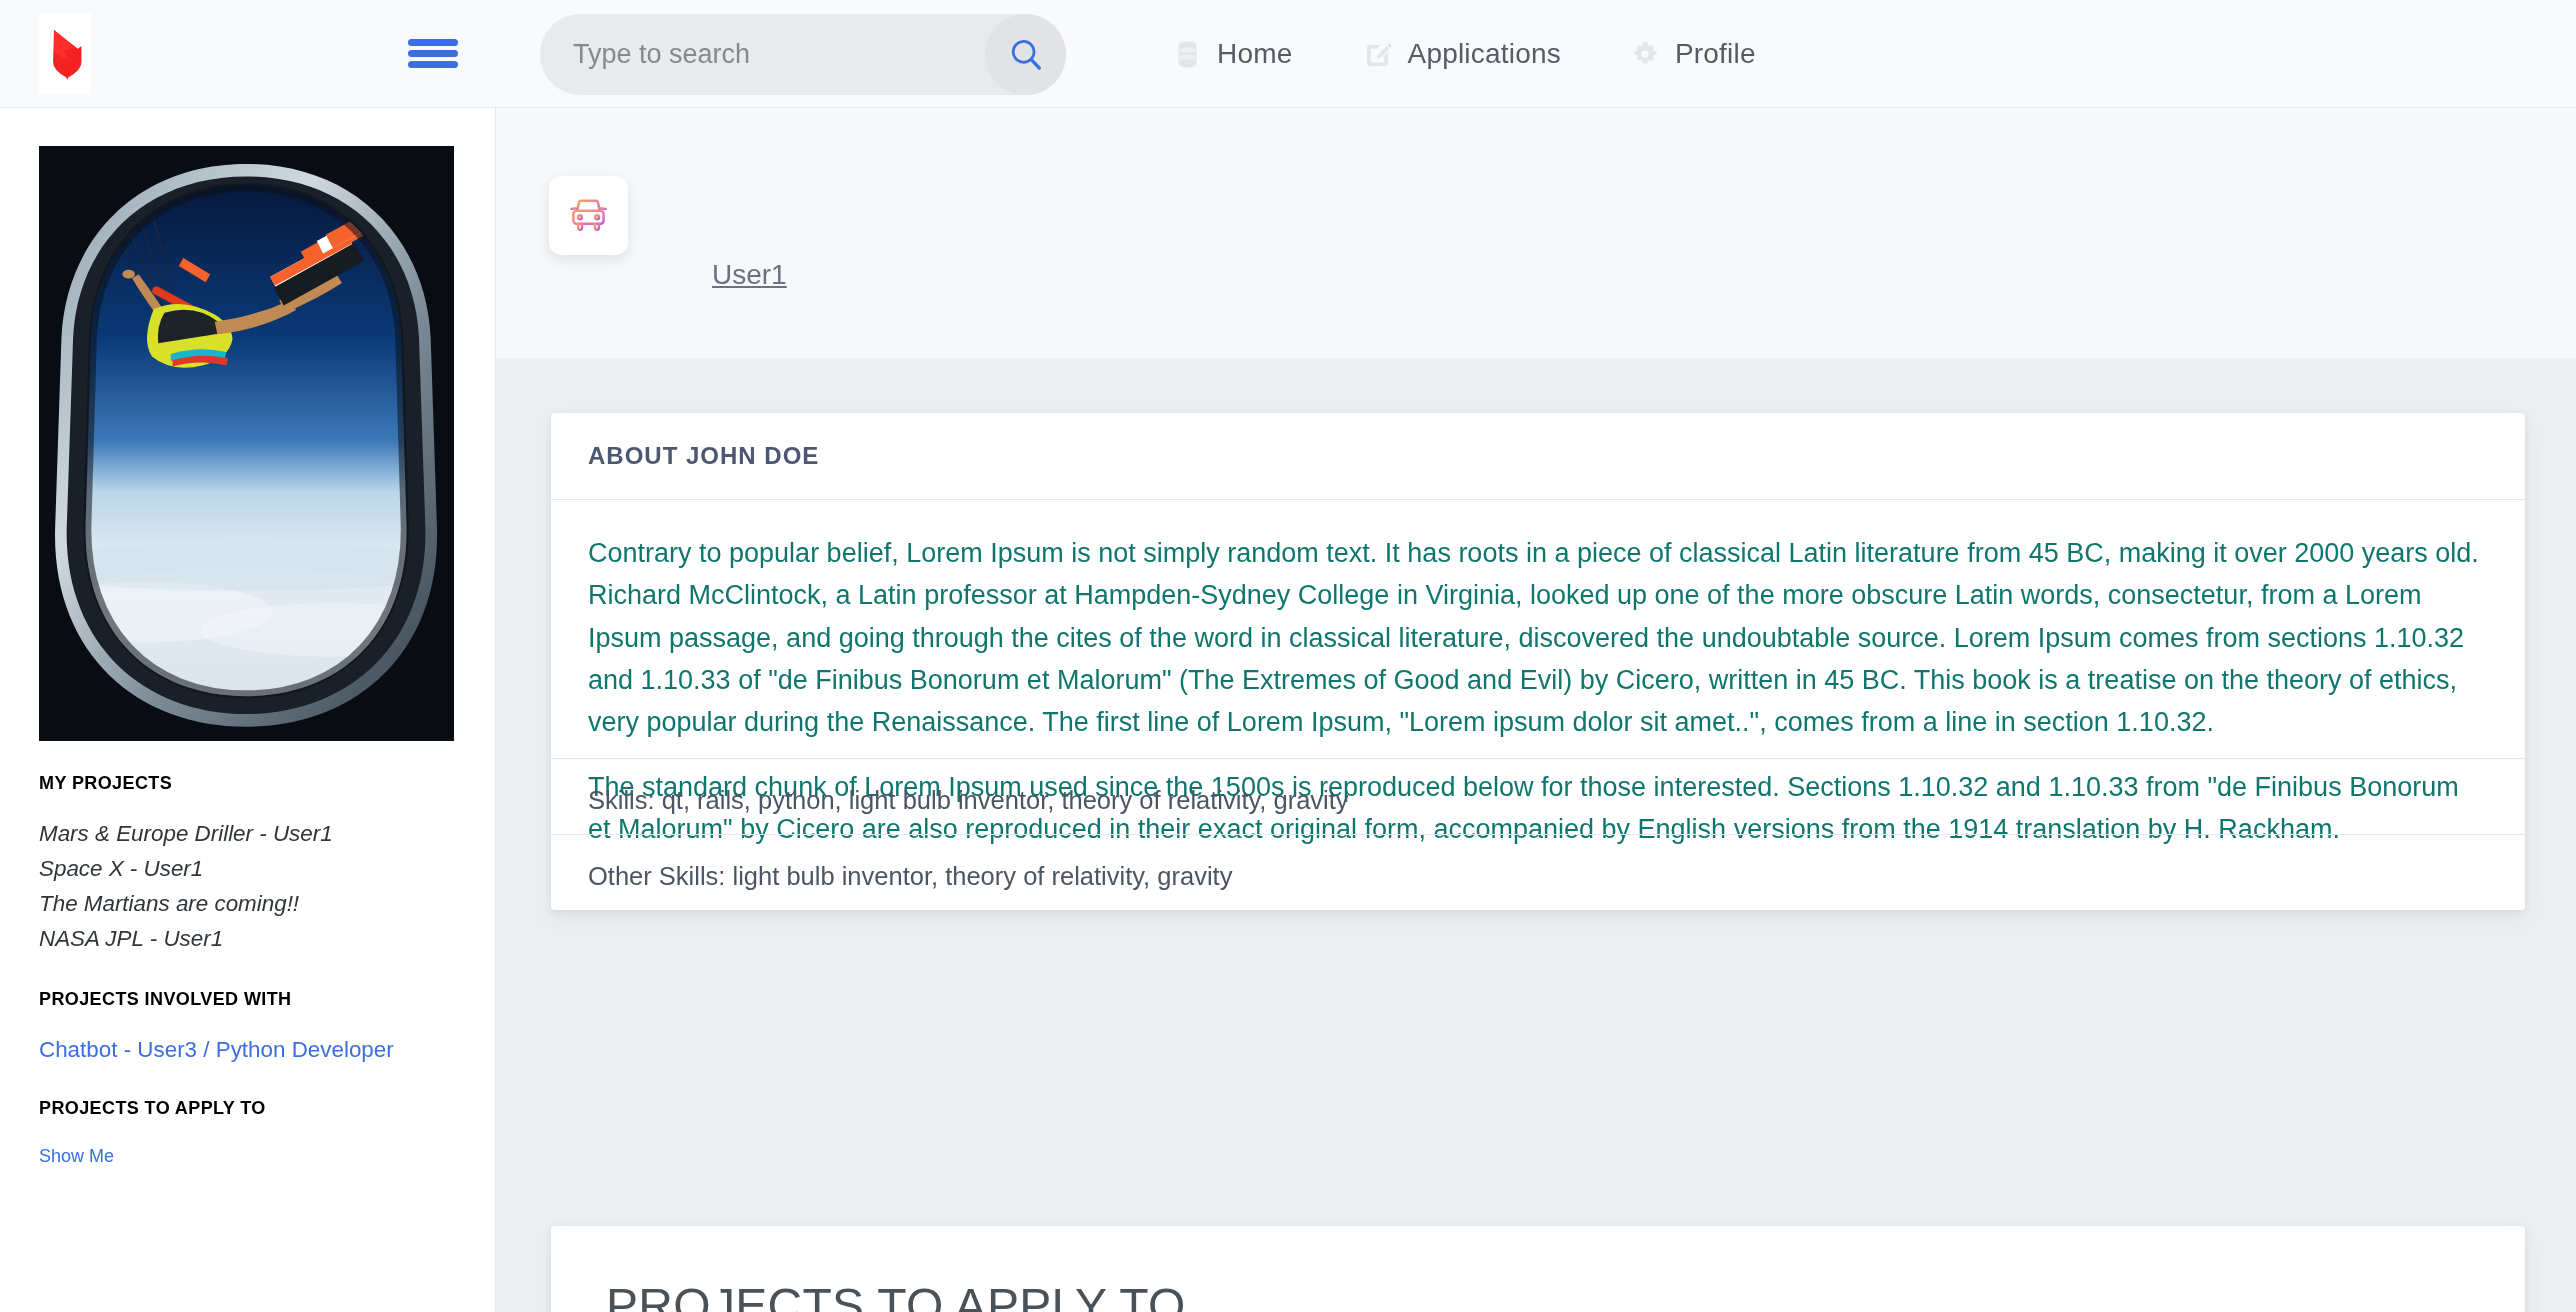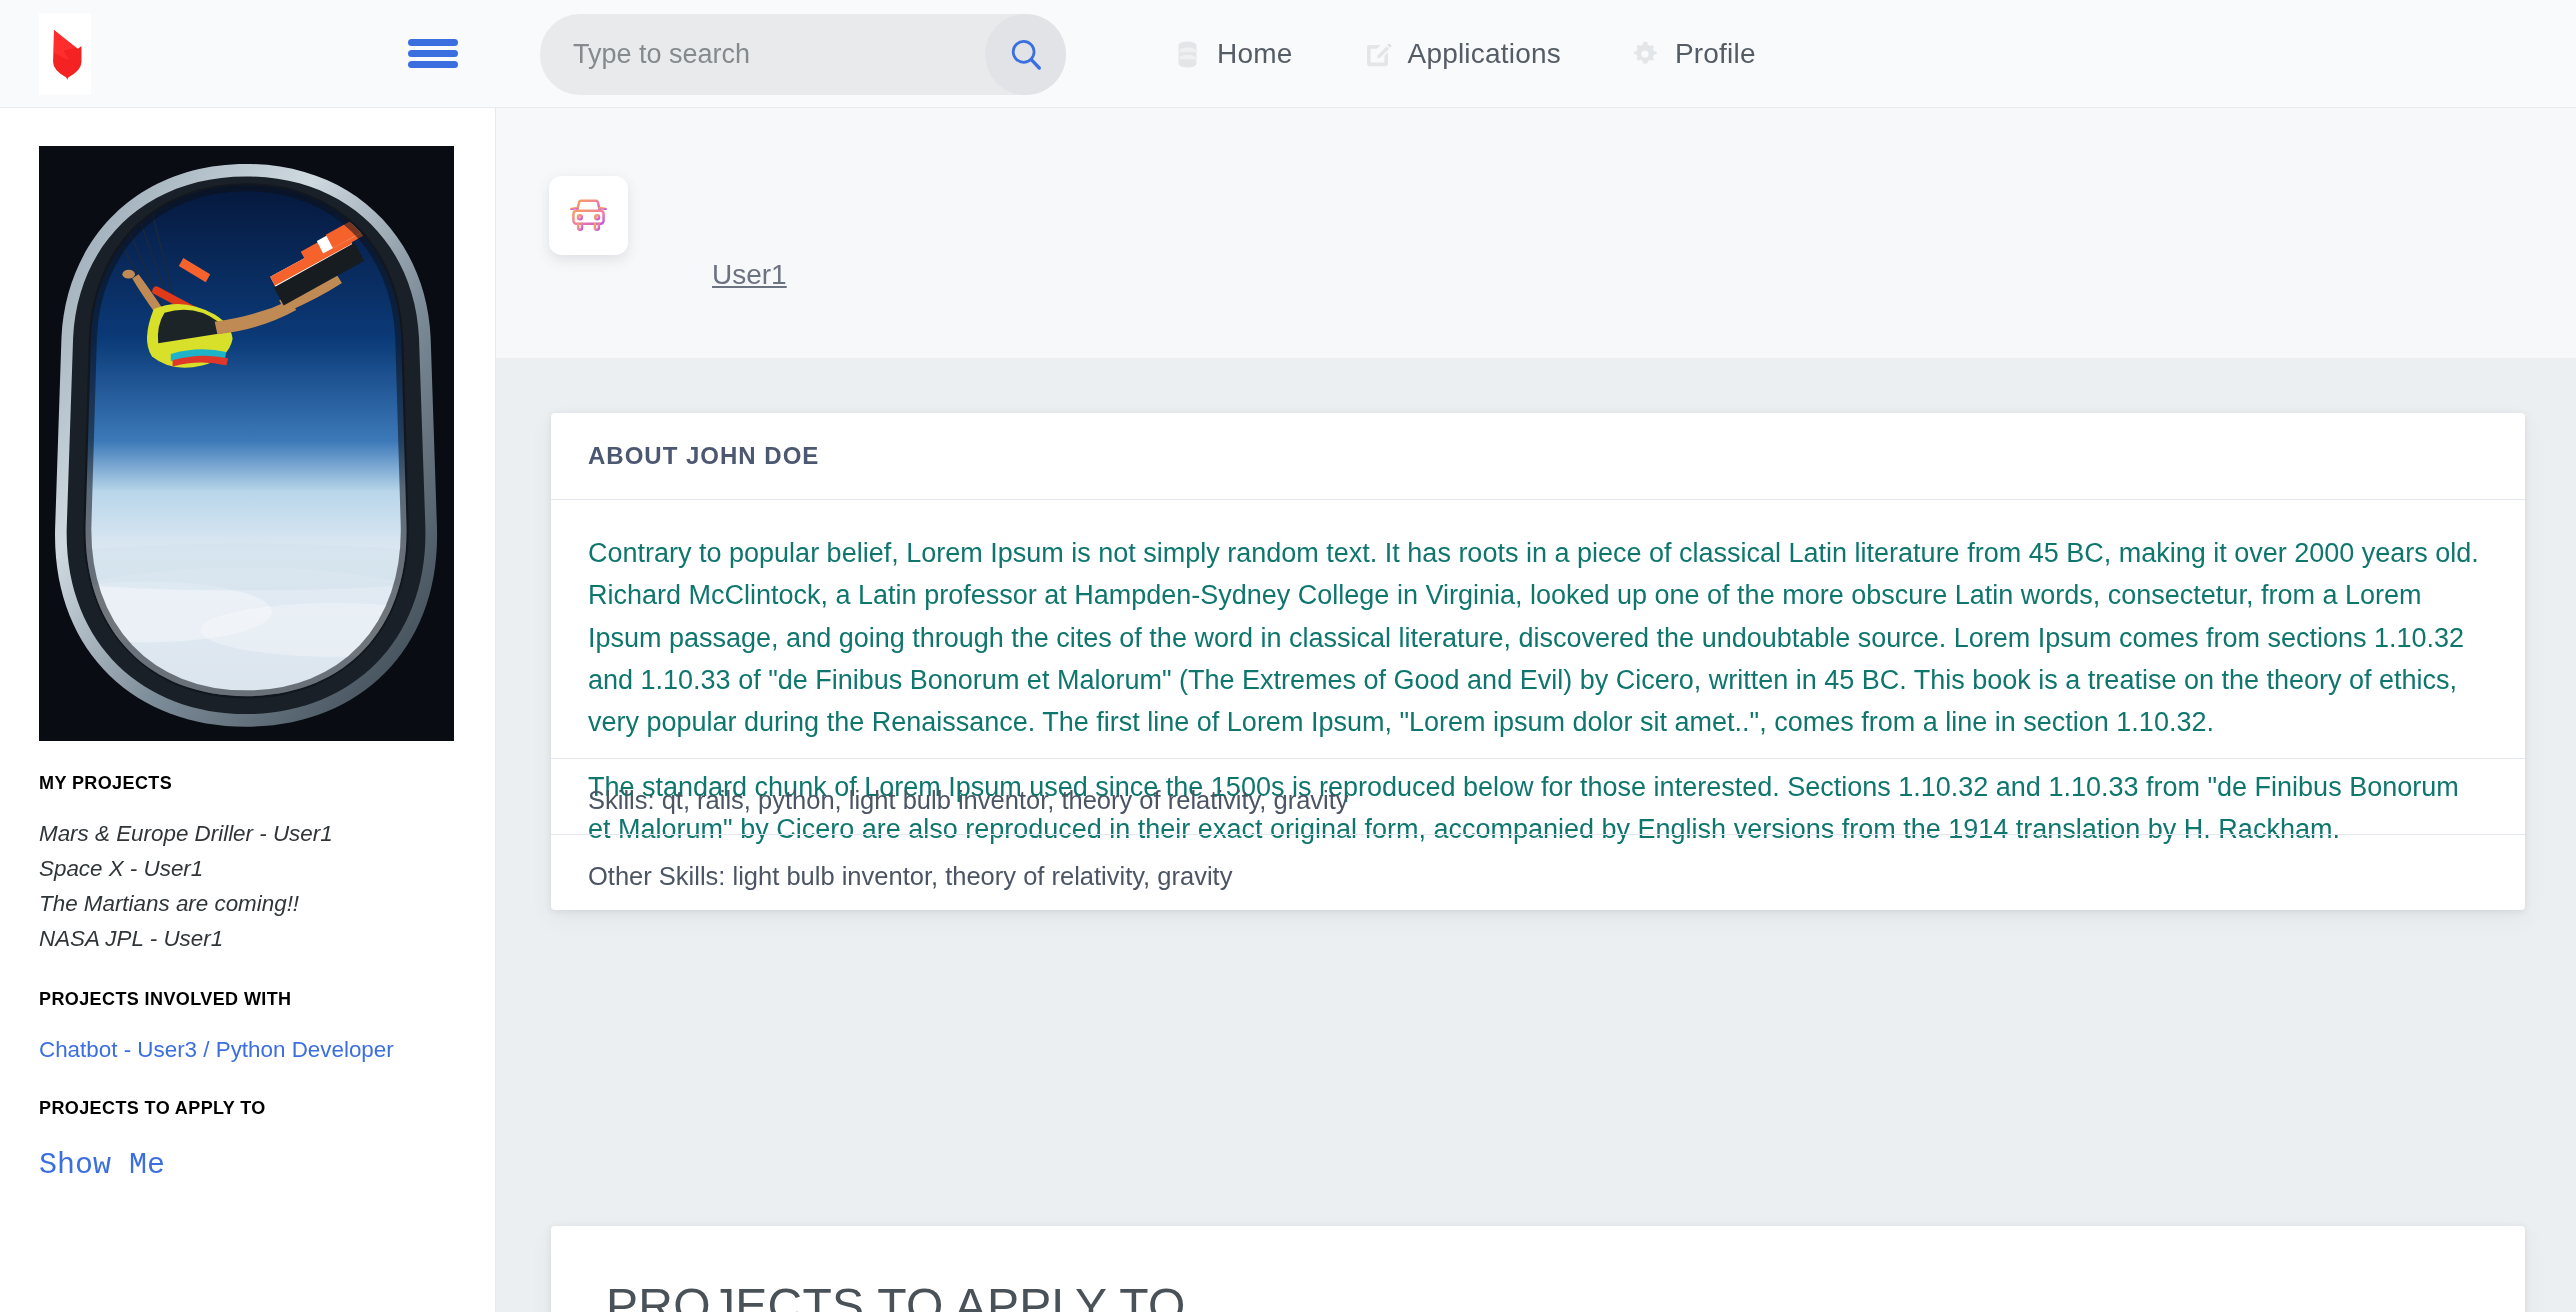--- a/index.html
+++ b/index.html
@@ -111,21 +111,21 @@
     letter-spacing: 0.4px;
     margin-top: 32px; margin-bottom: 23px;
   }
   .sb-head.tight { margin-top: 30.5px; }
   .sb-item {
     font-size: 22.4px; color: #2f3538; line-height: 1.56; font-style: italic;
   }
   .sb-link {
     font-size: 22.4px; color: #3b6fe0; line-height: 1.56; cursor: pointer;
   }
-  .sb-link.big { font-size: 30px; font-family: Liberation Mono, monospace; }
+  .sb-link.big { font-size: 18px; }
 
   
   .main {
     position: absolute; left: 496px; top: 108px;
     width: 2080px; height: 1204px;
     background: #eceff1;
     overflow: hidden;
   }
   .profile-hero {
     position: absolute; left: 0; top: 0;

